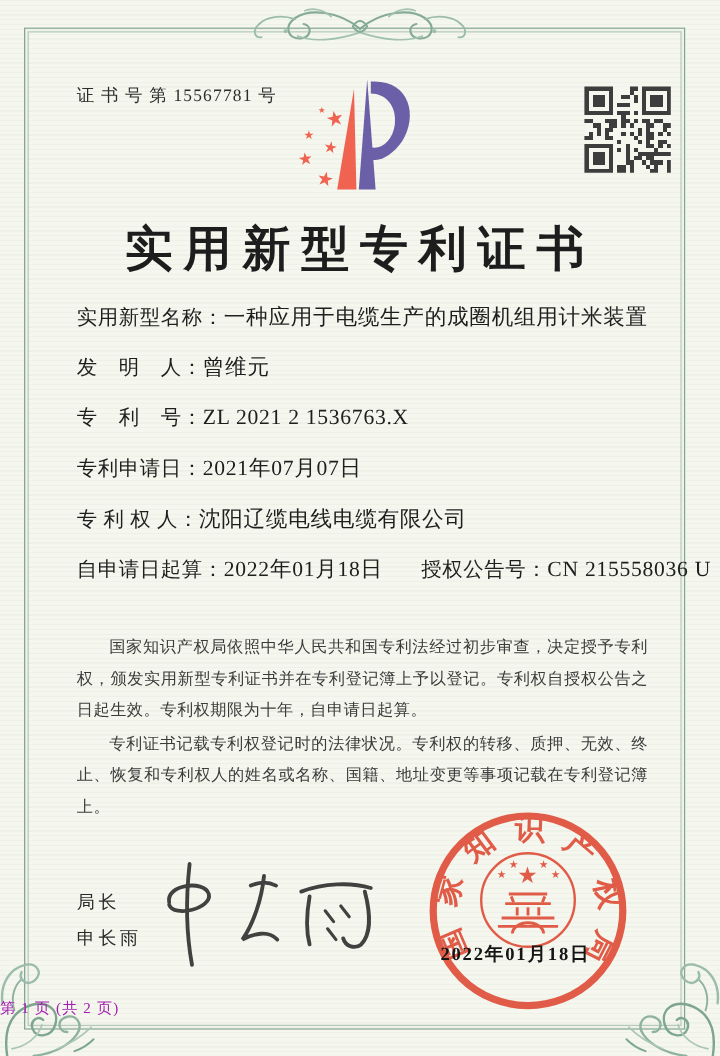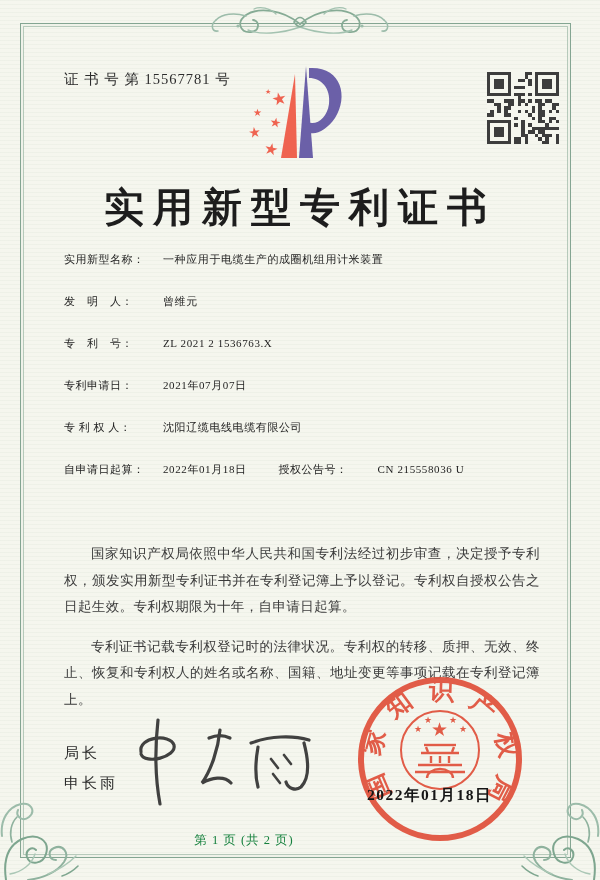--- a/index.html
+++ b/index.html
@@ -18,41 +18,41 @@
   .cert-no{position:absolute;left:64px;top:70px;font-size:14.5px;letter-spacing:1px;color:#2c2c2c;}
   .logo{position:absolute;left:243px;top:58px;width:114px;height:108px;}
   .qr{position:absolute;left:487px;top:72px;width:72px;height:72px;}
   .title{
     position:absolute;left:0;top:180px;width:600px;text-align:center;
     font-size:40px;font-weight:bold;letter-spacing:9px;color:#1d1d1d;
   }
   .fields{position:absolute;left:64px;top:252px;width:478px;}
   .field-row{display:flex;align-items:baseline;height:26px;margin-bottom:16px;}
   .flabel{
-    flex:0 0 99px;font-size:11px;color:#1e1e1e;letter-spacing:.5px;white-space:nowrap;
-  }
-  .fvalue{font-size:11px;color:#1e1e1e;letter-spacing:.6px;white-space:nowrap;}
+    flex:0 0 99px;font-size:17px;color:#1e1e1e;letter-spacing:.5px;white-space:nowrap;
+  }
+  .fvalue{font-size:18px;color:#1e1e1e;letter-spacing:.6px;white-space:nowrap;}
   .grant-row{display:flex;gap:32px;}
   .grant-row .pair{display:flex;align-items:baseline;}
   .paras{position:absolute;left:64px;top:528px;width:476px;}
   .paras p{
-    margin:13px 0 1px 0;font-size:13.5px;line-height:26.5px;color:#3b3b3b;
-    text-indent:2em;text-align:justify;letter-spacing:.4px;
+    margin:0 0 1px 0;font-size:13.5px;line-height:26.5px;color:#3b3b3b;
+    text-indent:2em;text-align:justify;letter-spacing:.4px;font-family:Liberation Mono, monospace;
   }
   .commissioner{position:absolute;left:64px;top:738px;font-size:15px;color:#2a2a2a;}
   .commissioner div{letter-spacing:3px;line-height:30px;}
   .signature{position:absolute;left:112px;top:712px;width:215px;height:100px;}
   .seal{position:absolute;left:351px;top:670px;width:178px;height:178px;opacity:.92;}
   .seal-date{
     position:absolute;left:367px;top:785px;font-size:15.5px;font-weight:600;
     color:#151515;letter-spacing:1.5px;
   }
   .footer{
-    position:absolute;left:0;top:832px;width:488px;text-align:center;
-    font-size:12.5px;color:#15803d;letter-spacing:1px;
+    position:absolute;left:0;top:832px;width:488px;
+    font-size:12.5px;color:#a21caf;letter-spacing:1px;
   }
   .flourish-top{position:absolute;left:190px;top:2px;width:220px;height:42px;}
   .corner{position:absolute;width:88px;height:104px;}
   .corner.bl{left:-2px;top:776px;}
   .corner.br{left:514px;top:776px;transform:scaleX(-1);}
   svg{display:block;}
 </style>
 </head>
 <body>
 

